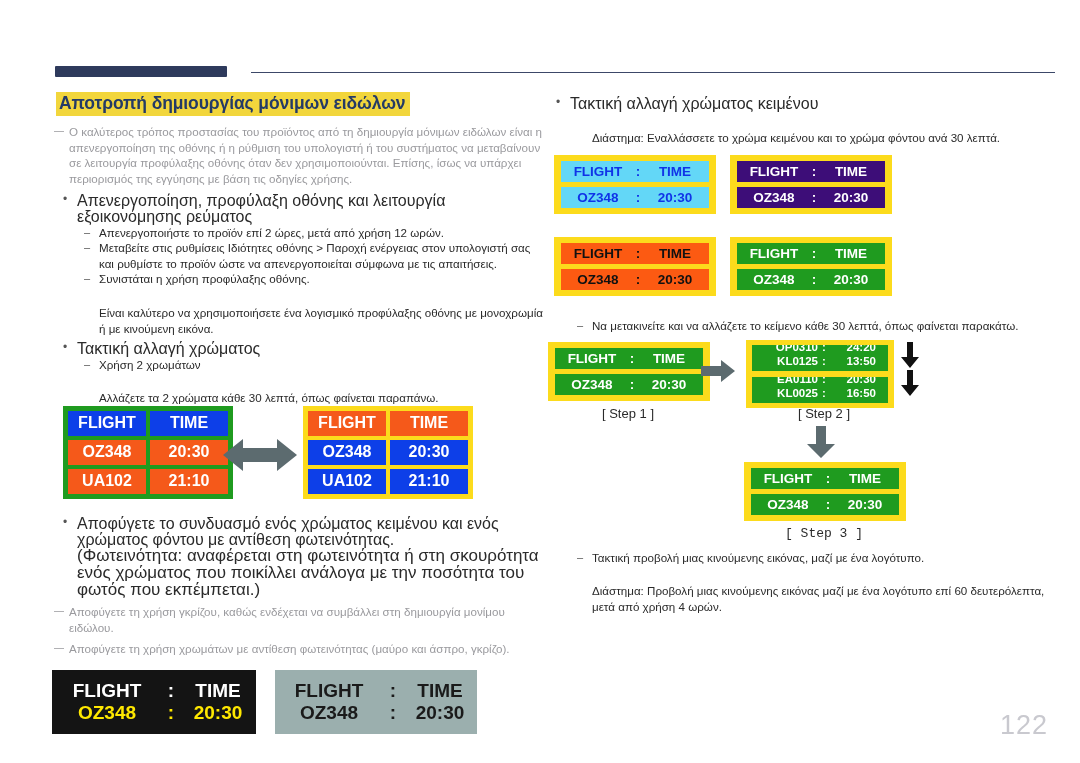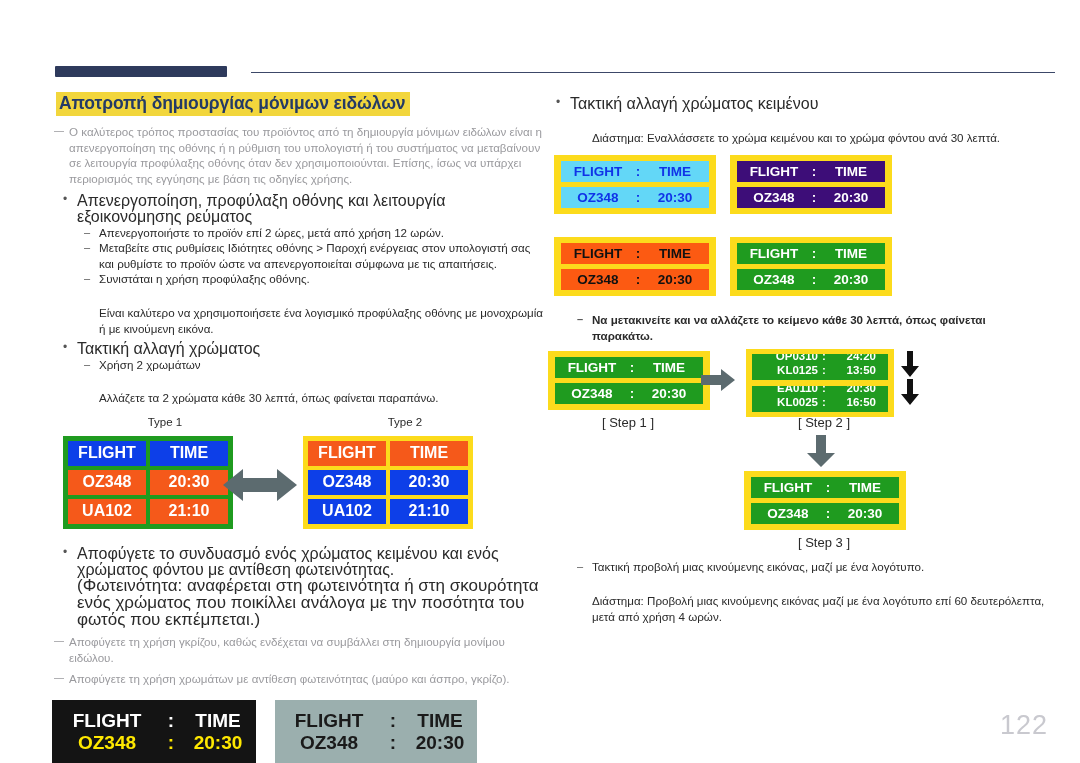--- a/index.html
+++ b/index.html
@@ -159,24 +159,20 @@
   <div class="sub">Απενεργοποιήστε το προϊόν επί 2 ώρες, μετά από χρήση 12 ωρών.</div>
   <div class="sub">Μεταβείτε στις ρυθμίσεις Ιδιότητες οθόνης &gt; Παροχή ενέργειας στον υπολογιστή σας και ρυθμίστε το προϊόν ώστε να απενεργοποιείται σύμφωνα με τις απαιτήσεις.</div>
   <div class="sub">Συνιστάται η χρήση προφύλαξης οθόνης.</div>
   <div class="plain">Είναι καλύτερο να χρησιμοποιήσετε ένα λογισμικό προφύλαξης οθόνης με μονοχρωμία ή με κινούμενη εικόνα.</div>
 
   <div style="height:5px"></div>
   <div class="bullet">Τακτική αλλαγή χρώματος</div>
   <div class="sub">Χρήση 2 χρωμάτων</div>
   <div class="plain">Αλλάζετε τα 2 χρώματα κάθε 30 λεπτά, όπως φαίνεται παραπάνω.</div>
 
-  <div style="position:relative;height:20px;margin-top:10px;">
-    <div class="type-label" style="position:absolute;left:55px;top:0;width:110px;">Type 1</div>
-    <div class="type-label" style="position:absolute;left:295px;top:0;width:110px;">Type 2</div>
-  </div>
 
   <div style="position:relative;height:98px;">
     <div class="board t1" style="position:absolute;left:8px;top:0;">
       <div class="row hdr">
         <div class="cell">FLIGHT</div>
         <div class="cell">TIME</div>
       </div>
       <div class="row dat">
         <div class="cell">OZ348</div>
         <div class="cell">20:30</div>
@@ -299,21 +295,21 @@
         <span class="b">TIME</span>
       </div>
       <div class="line">
         <span class="a">OZ348</span>
         <span class="c">:</span>
         <span class="b">20:30</span>
       </div>
     </div>
   </div>
 
-  <div class="sub" style="margin-top:2px;font-weight:bold;">Να μετακινείτε και να αλλάζετε το κείμενο κάθε 30 λεπτά, όπως φαίνεται παρακάτω.</div>
+  <div class="sub" style="margin-top:8px;">Να μετακινείτε και να αλλάζετε το κείμενο κάθε 30 λεπτά, όπως φαίνεται παρακάτω.</div>
 
   <div style="position:relative;height:60px;margin-top:8px;">
     <div class="panel yellow p-green" style="position:absolute;left:0px;top:0;">
       <div class="line">
         <span class="a">FLIGHT</span>
         <span class="c">:</span>
         <span class="b">TIME</span>
       </div>
       <div class="line">
         <span class="a">OZ348</span>
@@ -385,20 +381,20 @@
         <span class="c">:</span>
         <span class="b">TIME</span>
       </div>
       <div class="line">
         <span class="a">OZ348</span>
         <span class="c">:</span>
         <span class="b">20:30</span>
       </div>
     </div>
 
-    <div class="step-label" style="position:absolute;left:196px;top:94px;width:160px;">[ Step 3 ]</div>
+    <div class="step-label" style="position:absolute;left:196px;top:94px;width:160px;font-family:Liberation Mono, monospace;">[ Step 3 ]</div>
   </div>
 
   <div class="sub" style="margin-top:22px;">Τακτική προβολή μιας κινούμενης εικόνας, μαζί με ένα λογότυπο.</div>
   <div class="plain">Διάστημα: Προβολή μιας κινούμενης εικόνας μαζί με ένα λογότυπο επί 60 δευτερόλεπτα, μετά από χρήση 4 ωρών.</div>
 </div>
 
 <div id="page-number">122</div>
 
 </body></html>

